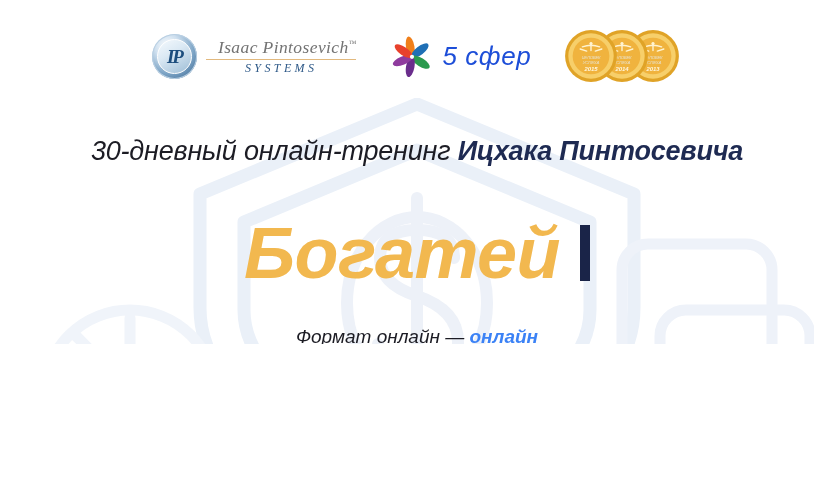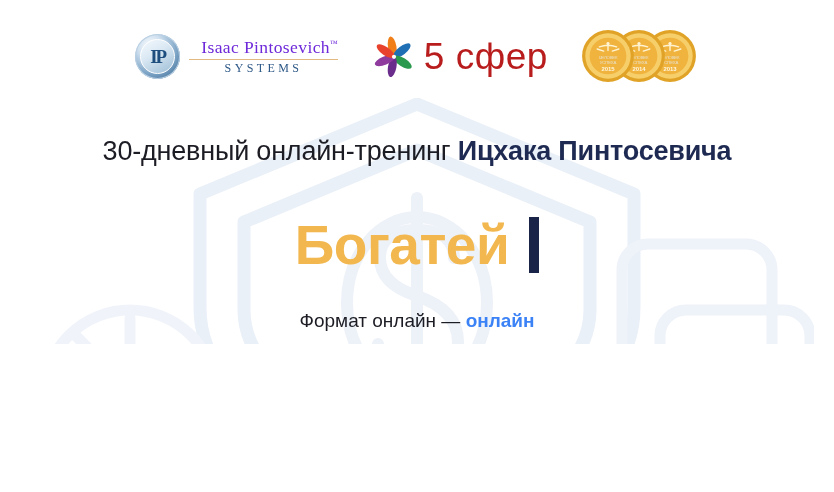--- a/index.html
+++ b/index.html
@@ -11,20 +11,21 @@
   body {
     font-family: "Liberation Sans", "DejaVu Sans", sans-serif;
   }
 
   .slide {
     position: relative;
     width: 834px;
     height: 344px;
     background: #ffffff;
     overflow: hidden;
+    font-style: italic;
   }
 
   
   .watermark-layer {
     position: absolute;
     inset: 0;
     z-index: 0;
     pointer-events: none;
   }
   .watermark-layer svg {
@@ -80,21 +81,21 @@
     font-weight: 700;
     letter-spacing: -2px;
     color: #1d4e7e;
     line-height: 1;
   }
   .ips-words { display: flex; flex-direction: column; }
   .ips-name {
     font-family: "Liberation Serif", "DejaVu Serif", serif;
     font-size: 17.5px;
     letter-spacing: 0.4px;
-    color: #6d28d9;
+    color: #737373;
     white-space: nowrap;
     line-height: 1.12;
     position: relative;
     margin-left: 12px;
   }
   .ips-name .tm {
     font-size: 8px;
     vertical-align: super;
     letter-spacing: 0;
   }
@@ -113,22 +114,22 @@
   }
 
   .logo-5sfer {
     display: flex;
     align-items: center;
     gap: 9px;
     margin-left: 35px;
   }
   .sfer-flower { width: 42px; height: 42px; flex: 0 0 auto; }
   .sfer-text {
-    font-size: 37px;
-    color: #b91c1c;
+    font-size: 26px;
+    color: #1d4ed8;
     letter-spacing: 0.5px;
     line-height: 1;
     white-space: nowrap;
   }
 
   .logo-medals {
     position: relative;
     width: 118px;
     height: 58px;
     margin-left: 33px;
@@ -158,21 +159,21 @@
     letter-spacing: -0.2px;
     white-space: nowrap;
   }
   .headline b {
     color: #1e2a52;
     font-weight: 700;
   }
 
   .title {
     margin-top: 50px;
-    font-size: 55px;
+    font-size: 72px;
     font-weight: 700;
     color: #f2b84f;
     letter-spacing: -0.5px;
     line-height: 1;
     white-space: nowrap;
     display: flex;
     align-items: center;
     justify-content: center;
     gap: 20px;
   }

